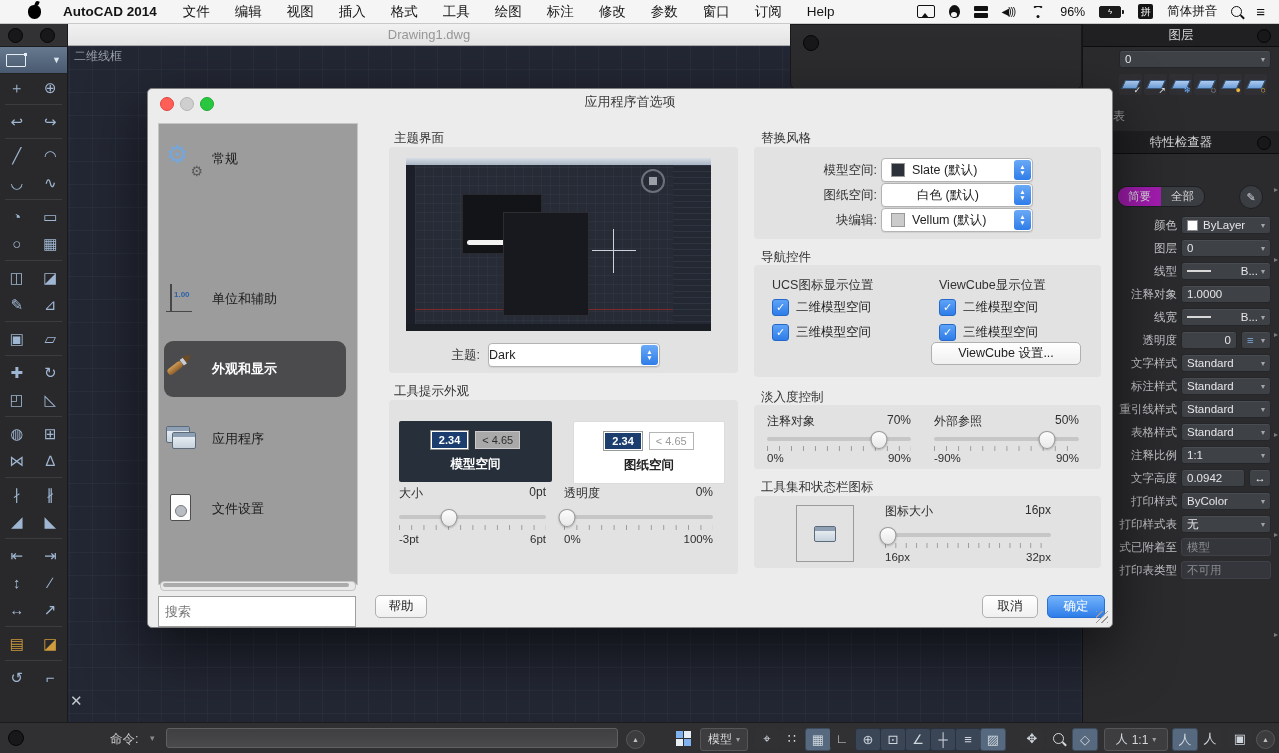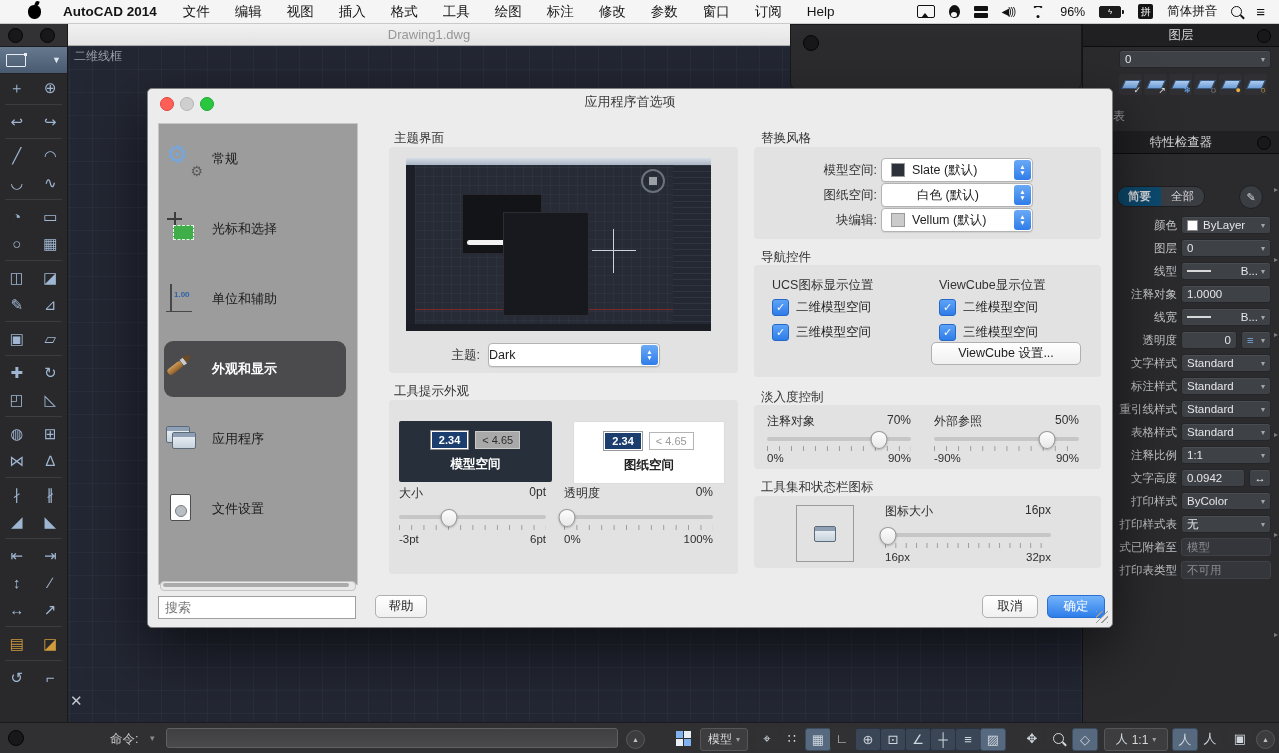--- a/index.html
+++ b/index.html
@@ -69,21 +69,21 @@
   .pf .sw{width:9px;height:9px;border:1px solid #8a8a8a;margin-right:5px;flex:0 0 auto;}
   .pf .pline{width:24px;height:2px;background:#d8d8d8;margin-right:4px;flex:0 0 auto;}
   .pf.dis{background:#34363b;border-color:#3f4146;color:#8b8d93;box-shadow:none;}
   .plabel{position:absolute;width:92px;left:2px;text-align:right;font-size:11.5px;color:#c2c3c6;white-space:nowrap;overflow:hidden;}
   .lyr-ic{position:absolute;width:23px;height:21px;top:50px;background:#303034;border-radius:2px;}
   .lyr-ic .par{position:absolute;left:4px;top:6px;width:14px;height:7px;transform:skewX(-24deg);
     background:linear-gradient(#aecbee,#6d9fd8);border:1px solid #3a5a80;}
   .lyr-ic .ov{position:absolute;right:1px;bottom:0;font-size:9px;color:#e8e8ea;}
   .seg{position:absolute;display:flex;border:1px solid #1d1f22;border-radius:10px;overflow:hidden;background:#3a3d42;height:19px;}
   .seg span{width:43px;text-align:center;font-size:11.5px;color:#d9d9db;line-height:19px;}
-  .seg .sel{background:#0c4a6e;font-weight:bold;}
+  .seg .sel{background:#a21caf;}
   .eyed{position:absolute;width:22px;height:22px;border-radius:50%;background:#3a3d42;border:1px solid #1d1f22;
     color:#cfd2d6;font-size:11px;display:flex;align-items:center;justify-content:center;}
   
   .dialog{left:147px;top:88px;width:966px;height:540px;background:#ececec;border:1px solid #808080;border-radius:5px;
     box-shadow:0 22px 60px rgba(0,0,0,.6);z-index:40;font-size:12.5px;color:#222;}
   .tl{position:absolute;top:8px;width:12px;height:12px;border-radius:50%;}
   .dtitle{position:absolute;left:0;top:4px;width:100%;text-align:center;font-size:13px;color:#3c3c3c;}
   .sidebar{position:absolute;left:10px;top:34px;width:198px;height:460px;background:#9c9c9c;border:1px solid #c6c6c6;}
   .sbitem{position:absolute;left:16px;width:182px;height:44px;display:flex;align-items:center;color:#1c1c1c;font-size:13px;}
   .sbitem .lbl{margin-left:10px;}
@@ -145,21 +145,21 @@
   .sl-ticks{height:5px;margin-top:6px;background-image:linear-gradient(90deg,#9a9a9a 1px,transparent 1px);background-size:8.33% 100%;}
   .sl-foot{display:flex;justify-content:space-between;font-size:11.5px;color:#2e2e2e;margin-top:3px;}
   .cbrow{position:absolute;display:flex;align-items:center;gap:7px;font-size:12.5px;color:#1e1e1e;}
   .cb{width:15px;height:15px;border-radius:3px;background:linear-gradient(#5ea3f7,#2e7ce8);border:1px solid #2568c8;
     color:#fff;font-size:11px;line-height:15px;text-align:center;font-weight:700;}
   .mbtn{position:absolute;height:21px;background:linear-gradient(#ffffff,#f0f0f0);border:1px solid #b0b0b0;border-radius:5px;
     font-size:12.5px;color:#222;display:flex;align-items:center;justify-content:center;}
   .mbtn.primary{background:linear-gradient(#74b3fb,#2d7de9);border-color:#2a6fd4;color:#fff;}
   .hsb{position:absolute;left:12px;top:492px;width:194px;height:8px;background:#e9e9e9;border-radius:4px;border:1px solid #c4c4c4;}
   .hsb i{position:absolute;left:2px;top:1px;width:96%;height:4px;background:#ababab;border-radius:3px;}
-  .search{position:absolute;left:10px;top:507px;width:198px;height:23px;border:1px solid #9e9e9e;background:#fff;
+  .search{position:absolute;left:10px;top:507px;width:198px;height:31px;border:1px solid #9e9e9e;background:#fff;
     font-size:13px;padding:0 6px;font-family:inherit;color:#333;box-sizing:border-box;}
   .grip{position:absolute;right:4px;bottom:4px;width:12px;height:12px;
     background:repeating-linear-gradient(135deg,#9a9a9a 0 1px,transparent 1px 4px);}
   .iconprev{position:absolute;left:648px;top:416px;width:56px;height:55px;border:1px solid #9b9b9b;display:flex;align-items:center;justify-content:center;}
   
   .cmdbar{left:0;top:722px;width:1279px;height:31px;background:#303032;border-top:1px solid #1b1b1d;z-index:45;}
   .cmdlabel{position:absolute;left:110px;top:8px;font-size:12.5px;color:#c9c9cb;}
   .cmdcaret{position:absolute;left:150px;top:10px;font-size:9px;color:#8a8a8e;}
   .cmdinput{position:absolute;left:166px;top:5px;width:452px;height:20px;background:linear-gradient(#3f3f41,#4a4a4c);
     border:1px solid #606062;border-radius:3px;color:#ddd;font-family:inherit;font-size:12px;padding:0 6px;box-sizing:border-box;}
@@ -487,28 +487,20 @@
 
     <div class="sidebar"></div>
     <div class="sbsel" style="top:252px;"></div>
     <div class="sbitem" style="top:48px;">
       <span class="sbicon">
         <span class="ic-gear1">⚙</span>
           <span class="ic-gear2">⚙</span>
       </span>
       <span class="lbl">常规</span>
     </div>
-    <div class="sbitem" style="top:118px;">
-      <span class="sbicon">
-        <span class="ic-ch-v"></span>
-          <span class="ic-ch-h"></span>
-          <span class="ic-grn"></span>
-      </span>
-      <span class="lbl">光标和选择</span>
-    </div>
     <div class="sbitem" style="top:188px;">
       <span class="sbicon">
         <span class="ic-ax-v"></span>
           <span class="ic-ax-h"></span>
         <span class="ic-ax-t">1.00</span>
       </span>
       <span class="lbl">单位和辅助</span>
     </div>
     <div class="sbitem on" style="top:258px;">
       <span class="sbicon">

